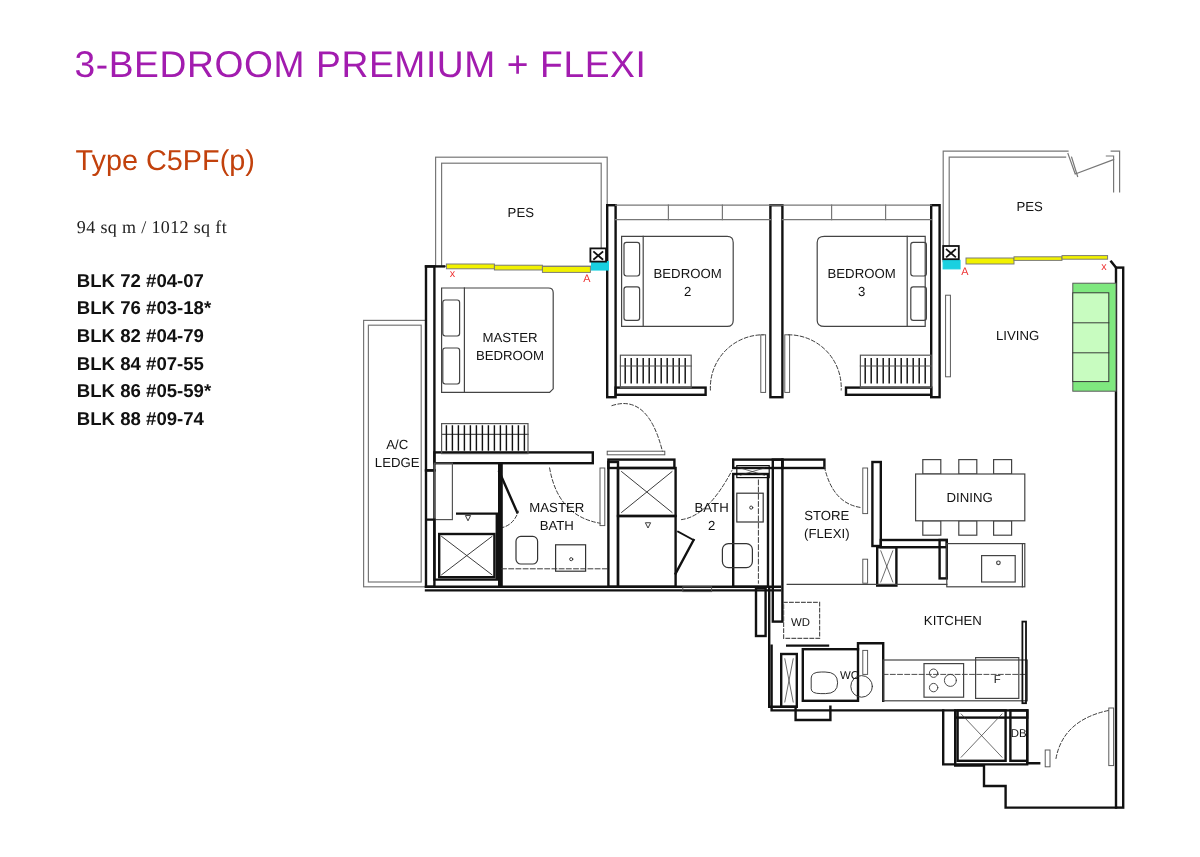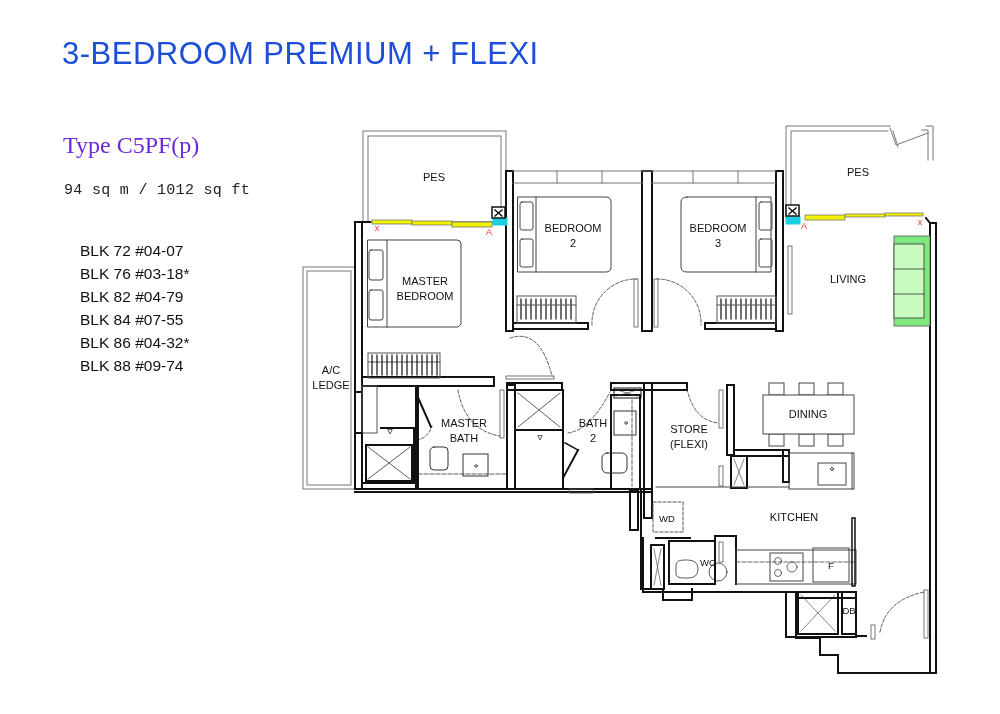--- a/index.html
+++ b/index.html
@@ -1,38 +1,38 @@
 <!DOCTYPE html>
 <html><head>
 <meta charset="utf-8">
 <style>
   html, body { margin:0; padding:0; background:#ffffff; }
   body { width:1000px; height:714px; position:relative; overflow:hidden; font-family:"DejaVu Sans", sans-serif; color:#111; }
-  .title { position:absolute; left:62px; top:36px; font-size:31px; letter-spacing:0.5px; font-family:"Liberation Sans", sans-serif; font-weight:normal; color:#1d4ed8; }
-  .unit-type { position:absolute; left:63px; top:132px; font-size:24px; font-family:Liberation Serif, serif; color:#6d28d9; }
-  .area { position:absolute; left:64px; top:182px; font-size:15px; font-family:Liberation Mono, monospace; color:#222; letter-spacing:0.3px; }
-  .blocks { position:absolute; left:64px; top:223px; margin:16px; padding:0; list-style:none; }
+  .title { position:absolute; left:62px; top:36px; font-size:31px; letter-spacing:0.5px; font-family:"Liberation Sans", sans-serif; font-weight:normal; color:#a21caf; }
+  .unit-type { position:absolute; left:63px; top:121px; font-size:24px; font-family:Liberation Sans, sans-serif; color:#c2410c; }
+  .area { position:absolute; left:64px; top:182px; font-size:15px; font-family:Liberation Serif, serif; color:#222; letter-spacing:0.3px; }
+  .blocks { position:absolute; left:64px; top:223px; margin:0; padding:0; list-style:none;font-weight:bold; }
   .blocks li { font-size:15.5px; line-height:23px; font-family:"Liberation Sans", sans-serif; color:#111; }
   svg.plan { position:absolute; left:0; top:0; }
   .lbl { font-family:"Liberation Sans", sans-serif; font-size:11px; fill:#111; text-anchor:middle; }
   .sm  { font-size:9.5px; }
   .red { font-family:"Liberation Sans", sans-serif; font-size:9px; fill:#e33; text-anchor:middle; }
 </style>
 </head>
 <body>
 
 <div class="title">3-BEDROOM PREMIUM + FLEXI</div>
 <div class="unit-type">Type C5PF(p)</div>
 <div class="area">94 sq m / 1012 sq ft</div>
 <ul class="blocks">
   <li>BLK 72 #04-07</li>
   <li>BLK 76 #03-18*</li>
   <li>BLK 82 #04-79</li>
   <li>BLK 84 #07-55</li>
-  <li>BLK 86 #04-32*</li>
+  <li>BLK 86 #05-59*</li>
   <li>BLK 88 #09-74</li>
 </ul>
 
 <svg class="plan" width="1000" height="714" viewBox="0 0 1000 714" xmlns="http://www.w3.org/2000/svg">
   <g fill="none" stroke="#111" stroke-linecap="square">
 
     <g stroke="#777" stroke-width="1">
       <rect x="363" y="131" width="143" height="91"></rect>
       <rect x="368" y="136" width="133" height="86"></rect>
     </g>

